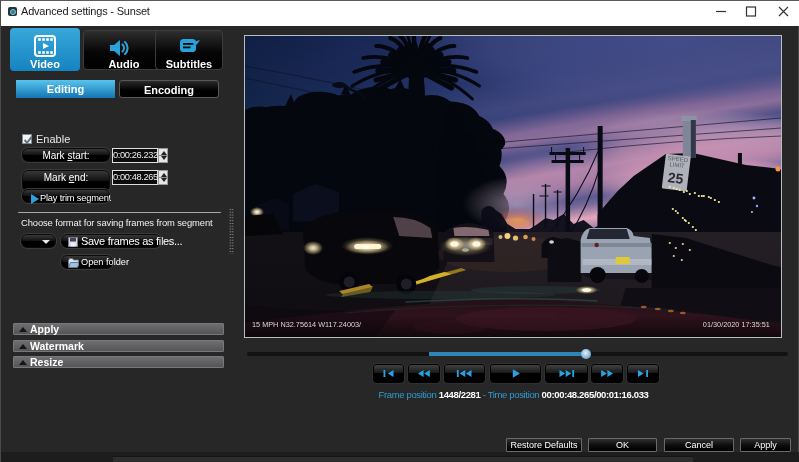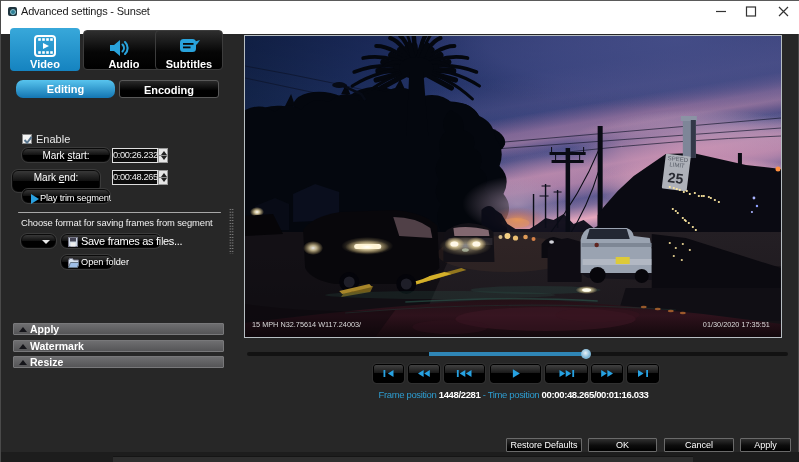--- a/index.html
+++ b/index.html
@@ -1,44 +1,44 @@
 <!DOCTYPE html>
 <html><head>
 <meta charset="utf-8">
 <style>
 *{margin:0;padding:0;box-sizing:border-box;font-family:"Liberation Sans",sans-serif;}
 svg{display:block;}
 html,body{width:799px;height:462px;overflow:hidden;background:#272727;}
 #win{position:absolute;left:0;top:0;width:799px;height:462px;background:#272727;border-left:1px solid #4a4a4a;border-right:1px solid #4a4a4a;}
-#titlebar{position:absolute;left:0;top:0;width:799px;height:34px;background:#ffffff;border-top:1px solid #5a5a5a;}
+#titlebar{position:absolute;left:0;top:0;width:799px;height:26px;background:#ffffff;border-top:1px solid #5a5a5a;}
 #titleicon{position:absolute;left:7px;top:6px;width:9px;height:9px;background:#1e343e;border-radius:2px;}
 #titleicon:after{content:"";position:absolute;left:1.5px;top:1.5px;width:6px;height:6px;border-radius:50%;background:#2e7f96;border:1px solid #8fc3cd;box-sizing:border-box;}
 #titletext{position:absolute;left:20px;top:4px;font-size:11px;color:#1a1a1a;letter-spacing:-0.2px;}
 .capbtn{position:absolute;top:0;width:30px;height:21px;}
 #btnmin{left:705px;}#btnmax{left:735px;}#btnclose{left:768px;}
 
 .tabbtn{position:absolute;border-radius:4px;}
 .tabtxt{position:absolute;left:0;right:0;text-align:center;color:#fff;font-weight:bold;font-size:11px;}
 #vbtn{left:9px;top:28px;width:70px;height:43px;background:linear-gradient(#38a8da,#1583c0);}
 #abtn{left:82px;top:30px;width:82px;height:40px;background:linear-gradient(#2e2e2e,#060606 55%,#000);border:1px solid #3c3c3c;}
 #sbtn{left:154px;top:30px;width:68px;height:40px;background:linear-gradient(#2e2e2e,#060606 55%,#000);border:1px solid #3c3c3c;}
-#etab{position:absolute;left:15px;top:80px;width:99px;height:18px;border-radius:7px;background:linear-gradient(#58c4ee,#1375b2);}
+#etab{position:absolute;left:15px;top:80px;width:99px;height:18px;border-radius:0;background:linear-gradient(#58c4ee,#1375b2);}
 #ntab{position:absolute;left:118px;top:80px;width:100px;height:18px;border-radius:3px;background:linear-gradient(#2a2a2a,#000 60%);border:1px solid #585858;}
 #etab span,#ntab span{display:block;text-align:center;color:#fff;font-weight:bold;font-size:11px;line-height:18px;}
 #trimbar{position:absolute;left:11px;top:107px;width:212px;height:15px;background:linear-gradient(#5d6f9f,#49598b);border:1px solid #66779f;border-radius:1px;}
 #trimbar .tri{position:absolute;left:7px;top:6px;width:0;height:0;border-left:3.5px solid transparent;border-right:3.5px solid transparent;border-top:4.5px solid #10131c;}
 #trimbar .lbl{position:absolute;left:17px;top:1px;color:#fff;font-weight:bold;font-size:11px;}
 .cbar{position:absolute;left:12px;width:211px;height:12px;background:linear-gradient(#6e6e70,#555557);border:1px solid #78787a;border-radius:1px;}
 .cbar .tri{position:absolute;left:5px;top:3px;width:0;height:0;border-left:4px solid transparent;border-right:4px solid transparent;border-bottom:5px solid #15151a;}
 .cbar .lbl{position:absolute;left:16px;top:-1px;color:#fff;font-weight:bold;font-size:10.5px;}
 #chk{position:absolute;left:21px;top:134px;width:10px;height:10px;background:#f5f5f5;border:1px solid #888;}
 #enlbl{position:absolute;left:35px;top:133px;color:#e8e8e8;font-size:11px;}
 .dbtn{position:absolute;background:linear-gradient(#383838,#121212 48%,#000 52%,#000);border:1px solid #0a0a0a;outline:1px solid #3a3a3a;border-radius:6px;color:#fff;font-size:10px;text-align:center;white-space:nowrap;}
 #mkstart{left:21px;top:148px;width:88px;height:14px;line-height:13px;}
-#mkend{left:11px;top:170px;width:88px;height:22px;line-height:13px;}
+#mkend{left:21px;top:170px;width:88px;height:22px;line-height:13px;}
 #playtrim{left:21px;top:189px;width:88px;height:14px;line-height:17px;text-align:right;font-size:9.3px;letter-spacing:-0.2px;}
 .tfield{position:absolute;width:46px;height:15px;background:#0c0c0c;border:1px solid #dedede;color:#ececec;font-size:9.3px;text-align:center;line-height:13px;letter-spacing:-0.4px;}
 #tf1{left:111px;top:148px;}
 #tf2{left:111px;top:170px;}
 .spin{position:absolute;width:10px;height:15px;background:#e6e6e6;border:1px solid #999;}
 #sp1{left:157px;top:148px;}
 #sp2{left:157px;top:170px;}
 .spin i{position:absolute;left:2px;width:0;height:0;border-left:3px solid transparent;border-right:3px solid transparent;}
 .spin .up{top:2px;border-bottom:4px solid #222;}
 .spin .dn{bottom:2px;border-top:4px solid #222;}

